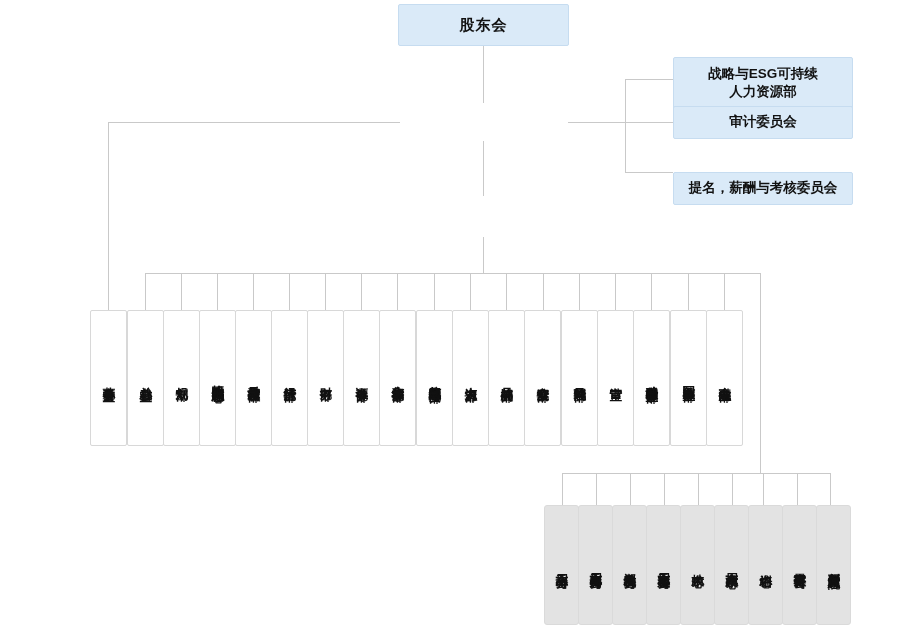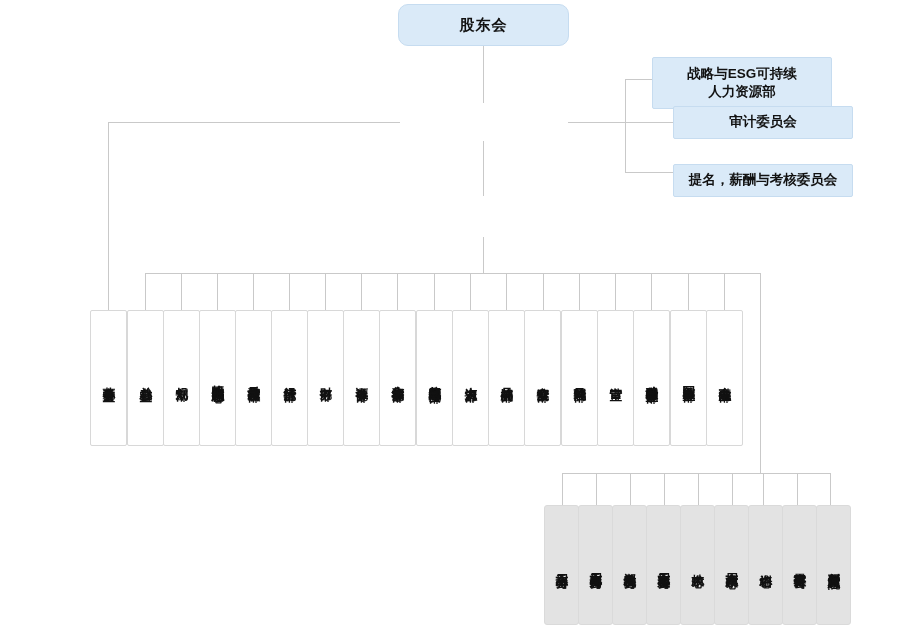--- a/index.html
+++ b/index.html
@@ -33,21 +33,21 @@
     box-sizing: border-box;
     display: flex;
     align-items: center;
     justify-content: center;
     text-align: center;
   }
 
   .node.top {
     background: #daeaf8;
     border: 1px solid #c6dcf0;
-    border-radius: 10px;
+    border-radius: 2px;
     font-size: 15px;
     font-weight: bold;
     letter-spacing: 1px;
     color: #111111;
   }
 
   .node.committee {
     background: #daeaf8;
     border: 1px solid #c6dcf0;
     border-radius: 2px;
@@ -107,30 +107,30 @@
 
   <div class="line v" style="left:760px; top:273px; height:200px;"></div>
   <div class="line h" style="left:562px; top:473px; width:268px;"></div>
 
   <div class="node top" style="left:398px; top:4px; width:171px; height:42px;">
     <span>股东会</span>
   </div>
 
 
 
-  <div class="node committee" style="left:652px; top:57px; width:180px; height:52px; flex-direction:column;">
+  <div class="node committee" style="left:673px; top:57px; width:180px; height:52px; flex-direction:column;">
     <span>战略与ESG可持续</span>
     <span>人力资源部</span>
   </div>
 
   <div class="node committee" style="left:673px; top:106px; width:180px; height:33px;">
     <span>审计委员会</span>
   </div>
 
-  <div class="node committee" style="left:673px; top:164px; width:180px; height:33px;">
+  <div class="node committee" style="left:673px; top:172px; width:180px; height:33px;">
     <span>提名，薪酬与考核委员会</span>
   </div>
 
   <div class="line v" style="left:145px; top:273px; height:37px;"></div>
   <div class="line v" style="left:181px; top:273px; height:37px;"></div>
   <div class="line v" style="left:217px; top:273px; height:37px;"></div>
   <div class="line v" style="left:253px; top:273px; height:37px;"></div>
   <div class="line v" style="left:289px; top:273px; height:37px;"></div>
   <div class="line v" style="left:325px; top:273px; height:37px;"></div>
   <div class="line v" style="left:361px; top:273px; height:37px;"></div>

